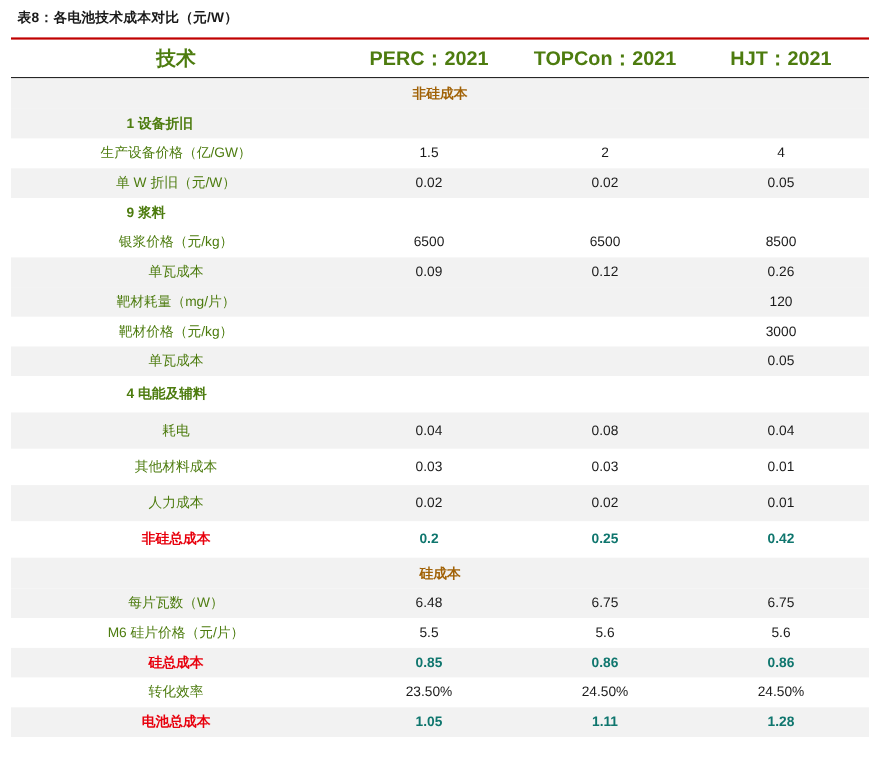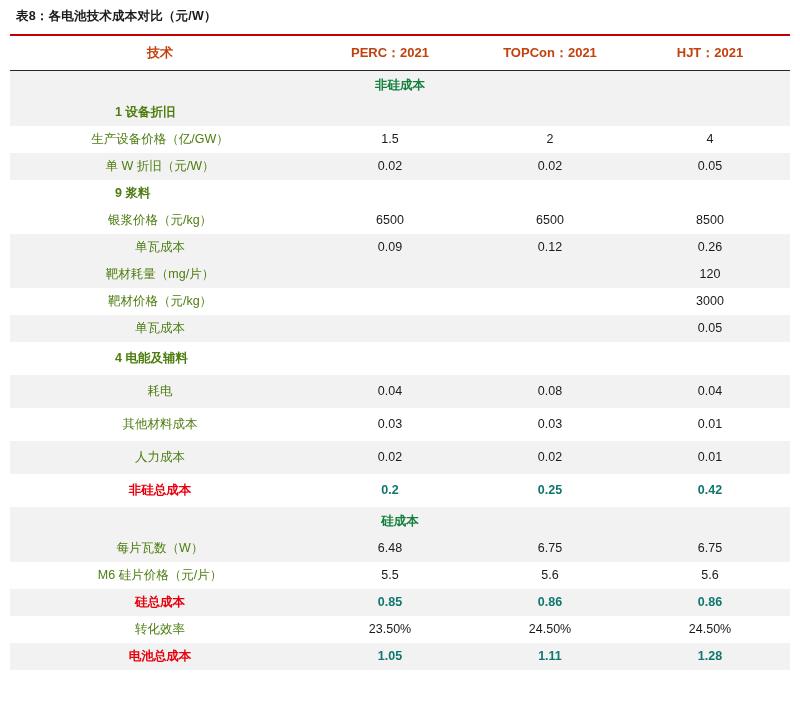--- a/index.html
+++ b/index.html
@@ -55,27 +55,27 @@
   table.cost th, table.cost td {
     padding: 0;
     margin: 0;
     height: 27px;
     line-height: 27px;
     vertical-align: middle;
   }
 
   
   tr.head th {
-    font-size: 13px;
+    font-size: 18px;
     font-weight: bold;
     text-align: center;
     height: 34px;
     line-height: 34px;
     border-bottom: 1.6px solid #262626;
-    color: #c2410c;
+    color: #4d7c0f;
   }
   tr.head th.left-head {
     text-align: center;
   }
 
   
   td.label {
     text-align: center;
     color: #4d7c0f;
   }
@@ -84,21 +84,21 @@
     color: #1a1a1a;
   }
 
   
   tr.banner td {
     text-align: center;
     font-weight: bold;
     height: 28px;
     line-height: 28px;
     background: #f2f2f2;
-    color: #15803d;
+    color: #a16207;
   }
   tr.banner.plain td {
     background: #f2f2f2;
   }
 
   
   tr.section td.label {
     font-weight: bold;
     text-align: left;
     padding-left: 105px;

